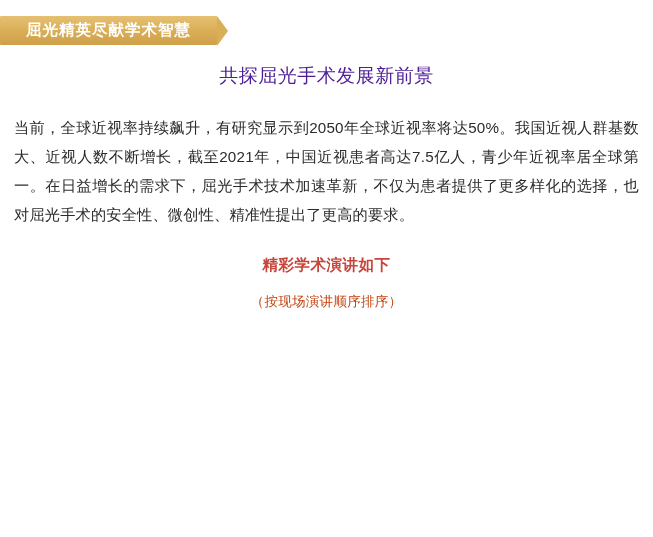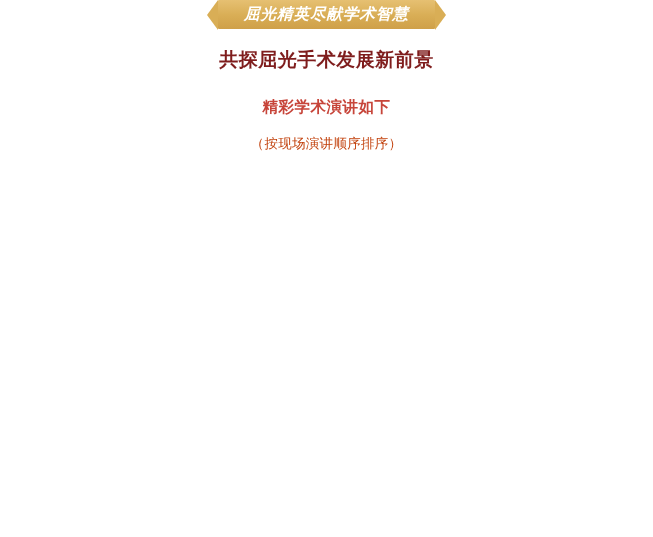--- a/index.html
+++ b/index.html
@@ -16,23 +16,21 @@
   .page {
     position: relative;
     width: 653px;
     height: 537px;
     box-sizing: border-box;
     overflow: hidden;
   }
   
   .banner-wrap {
     display: flex;
-    justify-content: center;
-    padding-top: 0;
-    font-style: italic;
+    padding-top: 16px;
   }
   .banner {
     position: relative;
     display: inline-block;
     padding: 6px 26px 7px 26px;
     background: linear-gradient(180deg, #e6c072 0%, #d9ae56 52%, #cfa049 100%);
     color: #ffffff;
     font-size: 15.5px;
     font-weight: bold;
     letter-spacing: 1px;
@@ -53,23 +51,23 @@
     left: -11px;
     border-right: 11px solid #d9ae56;
   }
   .banner::after {
     right: -11px;
     border-left: 11px solid #d9ae56;
   }
   
   .title {
     text-align: center;
-    color: #7f1d1d;
+    color: #4c1d95;
     font-size: 19px;
-    font-weight: bold;
+    font-weight: normal;
     letter-spacing: 0.5px;
     margin-top: 18px;
   }
   
   .body {
     margin: 24px 14px 0 14px;
   }
   .para {
     color: #2b2b2b;
     font-size: 15.2px;
@@ -102,20 +100,21 @@
 
 <div class="page">
 
   <div class="banner-wrap">
     <div class="banner">屈光精英尽献学术智慧</div>
   </div>
 
   <div class="title">共探屈光手术发展新前景</div>
 
   <div class="body">
+    <p class="para">当前，全球近视率持续飙升，有研究显示到2050年全球近视率将达50%。我国近视人群基数大、近视人数不断增长，截至2021年，中国近视患者高达7.5亿人，青少年近视率居全球第一。在日益增长的需求下，屈光手术技术加速革新，不仅为患者提供了更多样化的选择，也对屈光手术的安全性、微创性、精准性提出了更高的要求。</p>
   </div>
 
   <div class="footer">
     <div class="footer-title">精彩学术演讲如下</div>
     <div class="footer-sub">（按现场演讲顺序排序）</div>
   </div>
 
 </div>
 
 </body></html>

